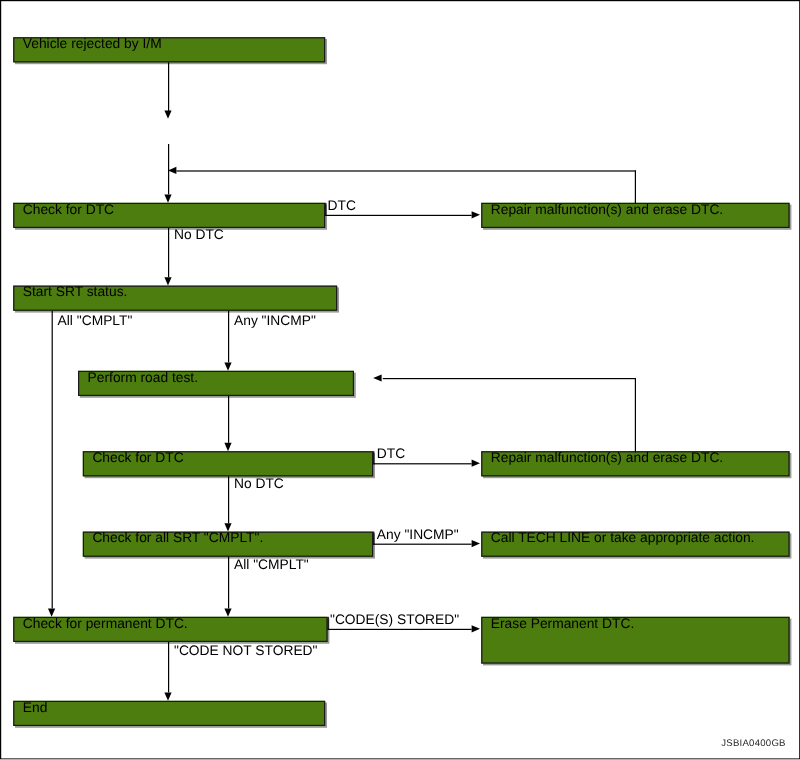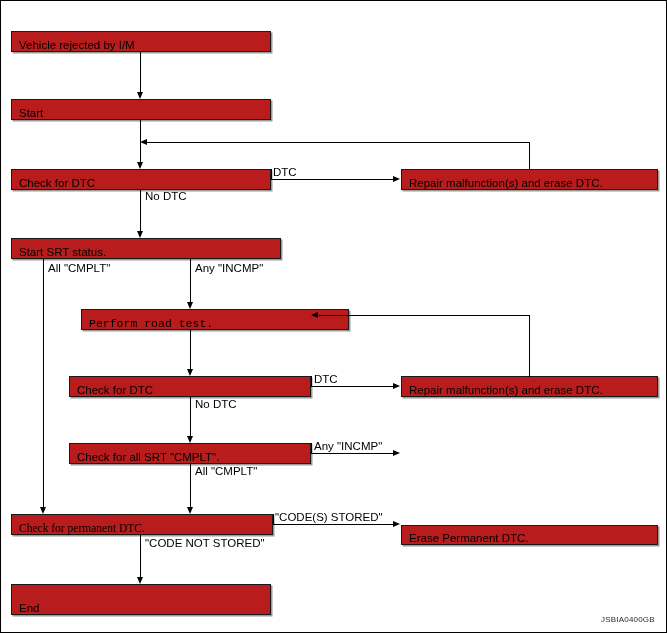--- a/index.html
+++ b/index.html
@@ -14,25 +14,25 @@
     background: #ffffff;
     border: 1px solid #000000;
     box-sizing: border-box;
     font-family: "Liberation Sans", sans-serif;
     overflow: hidden;
   }
   
   .node {
     position: absolute;
     box-sizing: border-box;
-    background: #b91c1c;
+    background: #4d7c0f;
     border: 1px solid #1a1a1a;
     box-shadow: 1.5px 1.5px 0 0 #9a9a9a;
     display: flex;
-    align-items: flex-end;
+    align-items: flex-start;
     font-size: 11.5px;
     color: #000000;
     line-height: 1;
     white-space: nowrap;
   }
   .node > .node-label {
     padding-left: 7px;
     display: block;
   }
   
@@ -91,62 +91,62 @@
 </style>
 </head>
 <body>
 
 <div id="canvas">
 
   <div class="node" style="left:10px; top:30px; width:260px; height:21px;">
     <span class="node-label">Vehicle rejected by I/M</span>
   </div>
 
-  <div class="node" style="left:10px; top:98px; width:260px; height:21px;">
-    <span class="node-label">Start</span>
-  </div>
 
   <div class="node" style="left:10px; top:168px; width:260px; height:21px;">
     <span class="node-label">Check for DTC</span>
   </div>
 
   <div class="node" style="left:400px; top:168px; width:257px; height:21px;">
     <span class="node-label">Repair malfunction(s) and erase DTC.</span>
   </div>
 
   <div class="node" style="left:10px; top:237px; width:270px; height:21px;">
     <span class="node-label">Start SRT status.</span>
   </div>
 
-  <div class="node" style="left:80px; top:308px; width:268px; height:21px;font-family:Liberation Mono, monospace;">
+  <div class="node" style="left:64px; top:308px; width:230px; height:21px;">
     <span class="node-label">Perform road test.</span>
   </div>
 
   <div class="node" style="left:68px; top:375px; width:242px; height:21px;">
     <span class="node-label">Check for DTC</span>
   </div>
 
   <div class="node" style="left:400px; top:375px; width:257px; height:21px;">
     <span class="node-label">Repair malfunction(s) and erase DTC.</span>
   </div>
 
   <div class="node" style="left:68px; top:442px; width:242px; height:21px;">
     <span class="node-label">Check for all SRT "CMPLT".</span>
   </div>
 
-
-  <div class="node" style="left:10px; top:513px; width:262px; height:21px;font-family:Liberation Serif, serif;">
+  <div class="node" style="left:400px; top:442px; width:257px; height:21px;">
+    <span class="node-label">Call TECH LINE or take appropriate action.</span>
+  </div>
+
+  <div class="node" style="left:10px; top:513px; width:262px; height:21px;">
     <span class="node-label">Check for permanent DTC.</span>
   </div>
 
-  <div class="node" style="left:400px; top:524px; width:257px; height:20px;">
+  <div class="node" style="left:400px; top:513px; width:257px; height:39px;">
     <span class="node-label">Erase Permanent DTC.</span>
   </div>
 
-  <div class="node" style="left:10px; top:583px; width:260px; height:31px;">
+  <div class="node" style="left:10px; top:583px; width:260px; height:21px;">
     <span class="node-label">End</span>
   </div>
 
   <div class="vline" style="left:139px; top:51px; height:41px;"></div>
   <div class="arrow-down" style="left:136px; top:91px;"></div>
 
   <div class="vline" style="left:139px; top:119px; height:42px;"></div>
   <div class="arrow-down" style="left:136px; top:161px;"></div>
 
   <div class="vline" style="left:270px; top:168px; height:11px;"></div>

